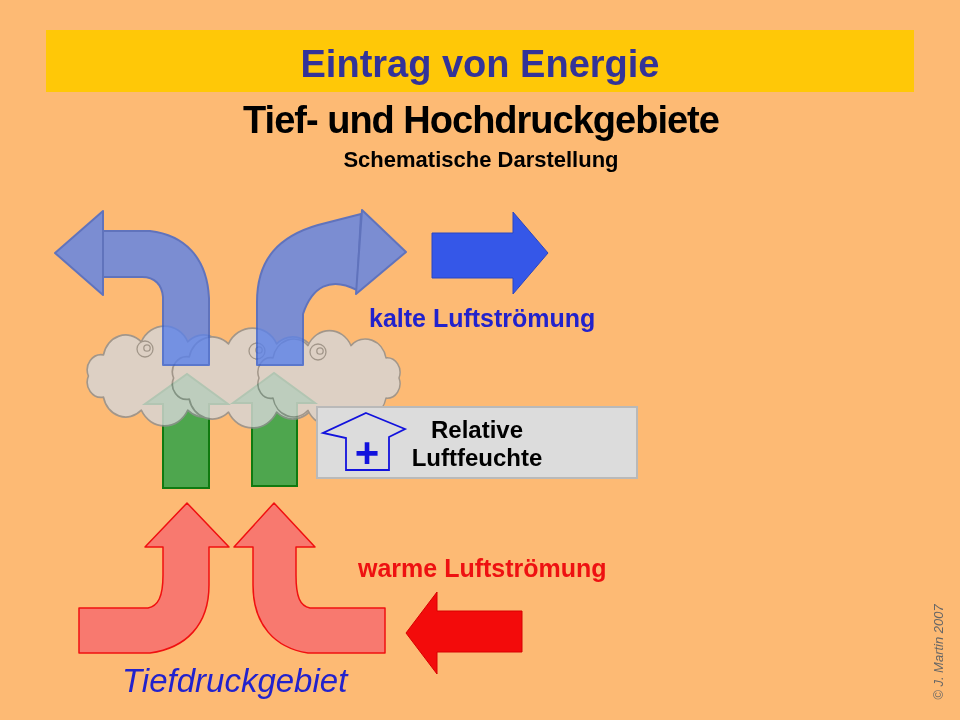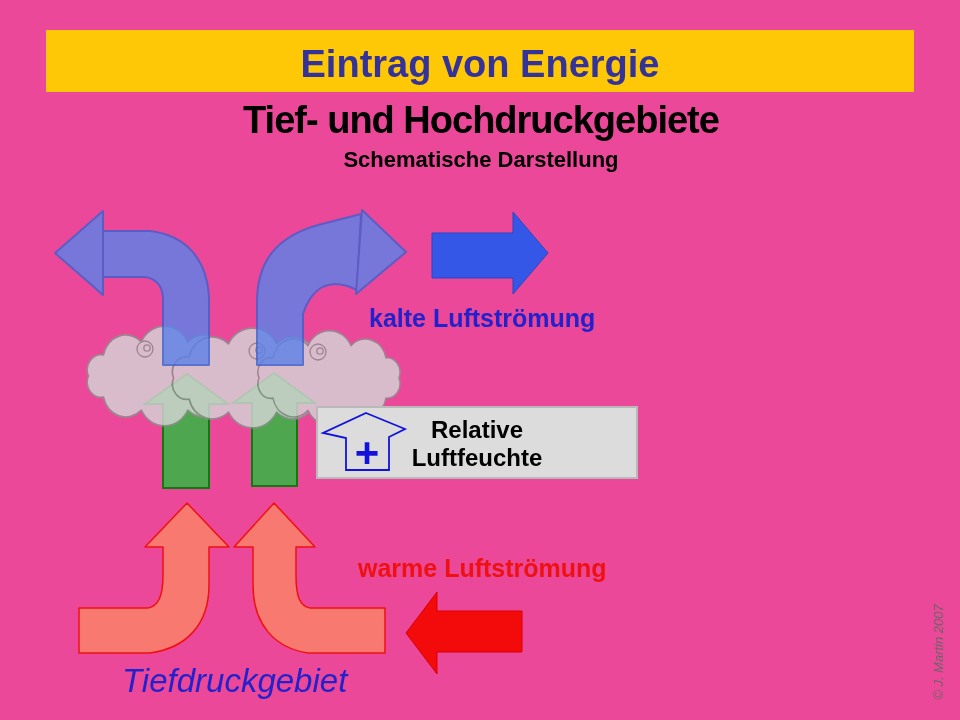--- a/index.html
+++ b/index.html
@@ -1,16 +1,16 @@
 <!DOCTYPE html>
 <html><head>
 <meta charset="utf-8">
 <style>
   html,body{margin:0;padding:0;background:#ffffff;}
-  .stage{position:relative;width:960px;height:720px;background:#ec4899;overflow:hidden;
+  .stage{position:relative;width:960px;height:720px;background:#fdba74;overflow:hidden;
          font-family:"Liberation Sans", sans-serif;}
   svg{display:block;}
   text{font-family:"Liberation Sans", sans-serif;}
   .banner-title{font-size:38px;font-weight:bold;fill:#333399;letter-spacing:0px;}
   .main-title{font-size:38px;font-weight:bold;fill:#000000;letter-spacing:-1px;}
   .sub-title{font-size:22px;font-weight:bold;fill:#000000;}
   .cold-label{font-size:25px;font-weight:bold;fill:#2222cc;}
   .warm-label{font-size:25px;font-weight:bold;fill:#ee1111;}
   .box-label{font-size:24px;font-weight:bold;fill:#000000;}
   .plus-label{font-size:42px;font-weight:bold;fill:#1212dd;}

